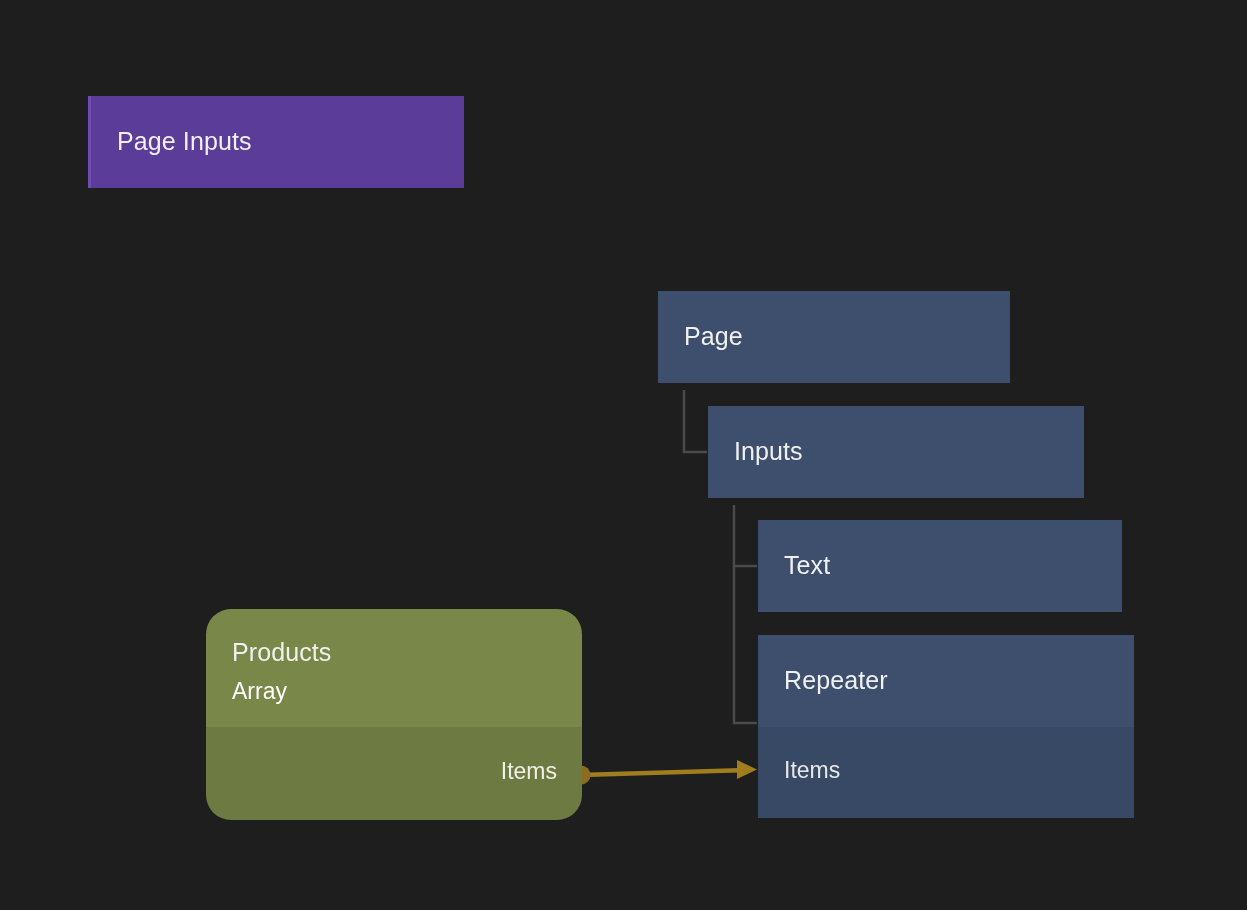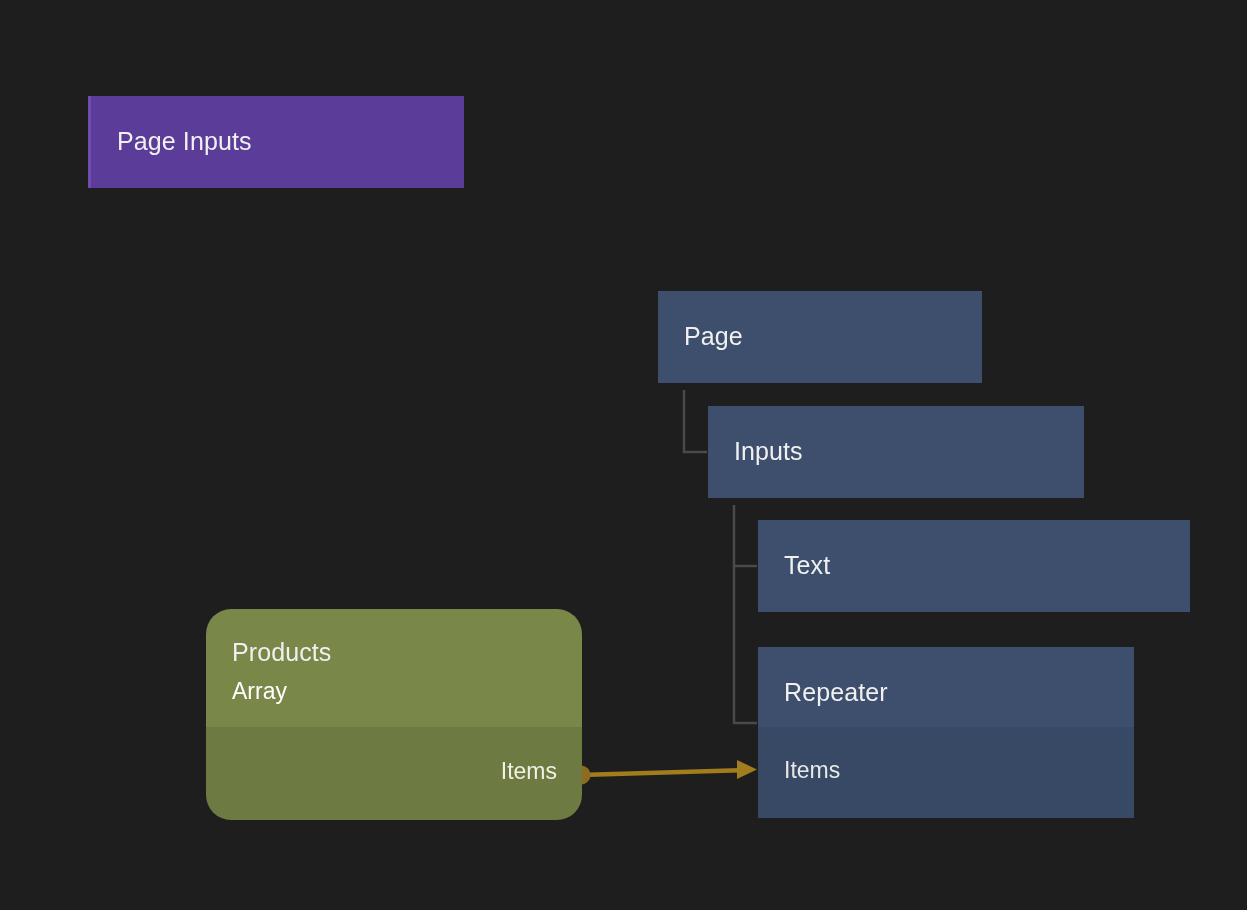--- a/index.html
+++ b/index.html
@@ -53,36 +53,36 @@
     position: absolute;
     left: 26px;
     top: 33px;
   }
 
   
   .blue {
     background: #3d4f6d;
   }
 
-  .page-node   { left: 658px; top: 291px;  width: 324px; height: 92px; }
+  .page-node   { left: 658px; top: 291px;  width: 352px; height: 92px; }
   .group-node  { left: 708px; top: 406px;  width: 376px; height: 92px; }
-  .text-node   { left: 758px; top: 520px;  width: 432px; height: 92px; }
+  .text-node   { left: 758px; top: 520px;  width: 364px; height: 92px; }
   .repeater-node { left: 758px; top: 635px; width: 376px; height: 183px; }
 
   .page-node .node-title,
   .group-node .node-title,
   .text-node .node-title {
     position: absolute;
     left: 26px;
     top: 33px;
   }
 
   .repeater-node .rep-header {
     position: absolute;
-    left: 0; top: 12px;
+    left: 0; top: 0;
     width: 100%;
     height: 92px;
   }
   .repeater-node .rep-header .node-title {
     position: absolute;
     left: 26px;
     top: 33px;
   }
   .repeater-node .rep-row {
     position: absolute;

